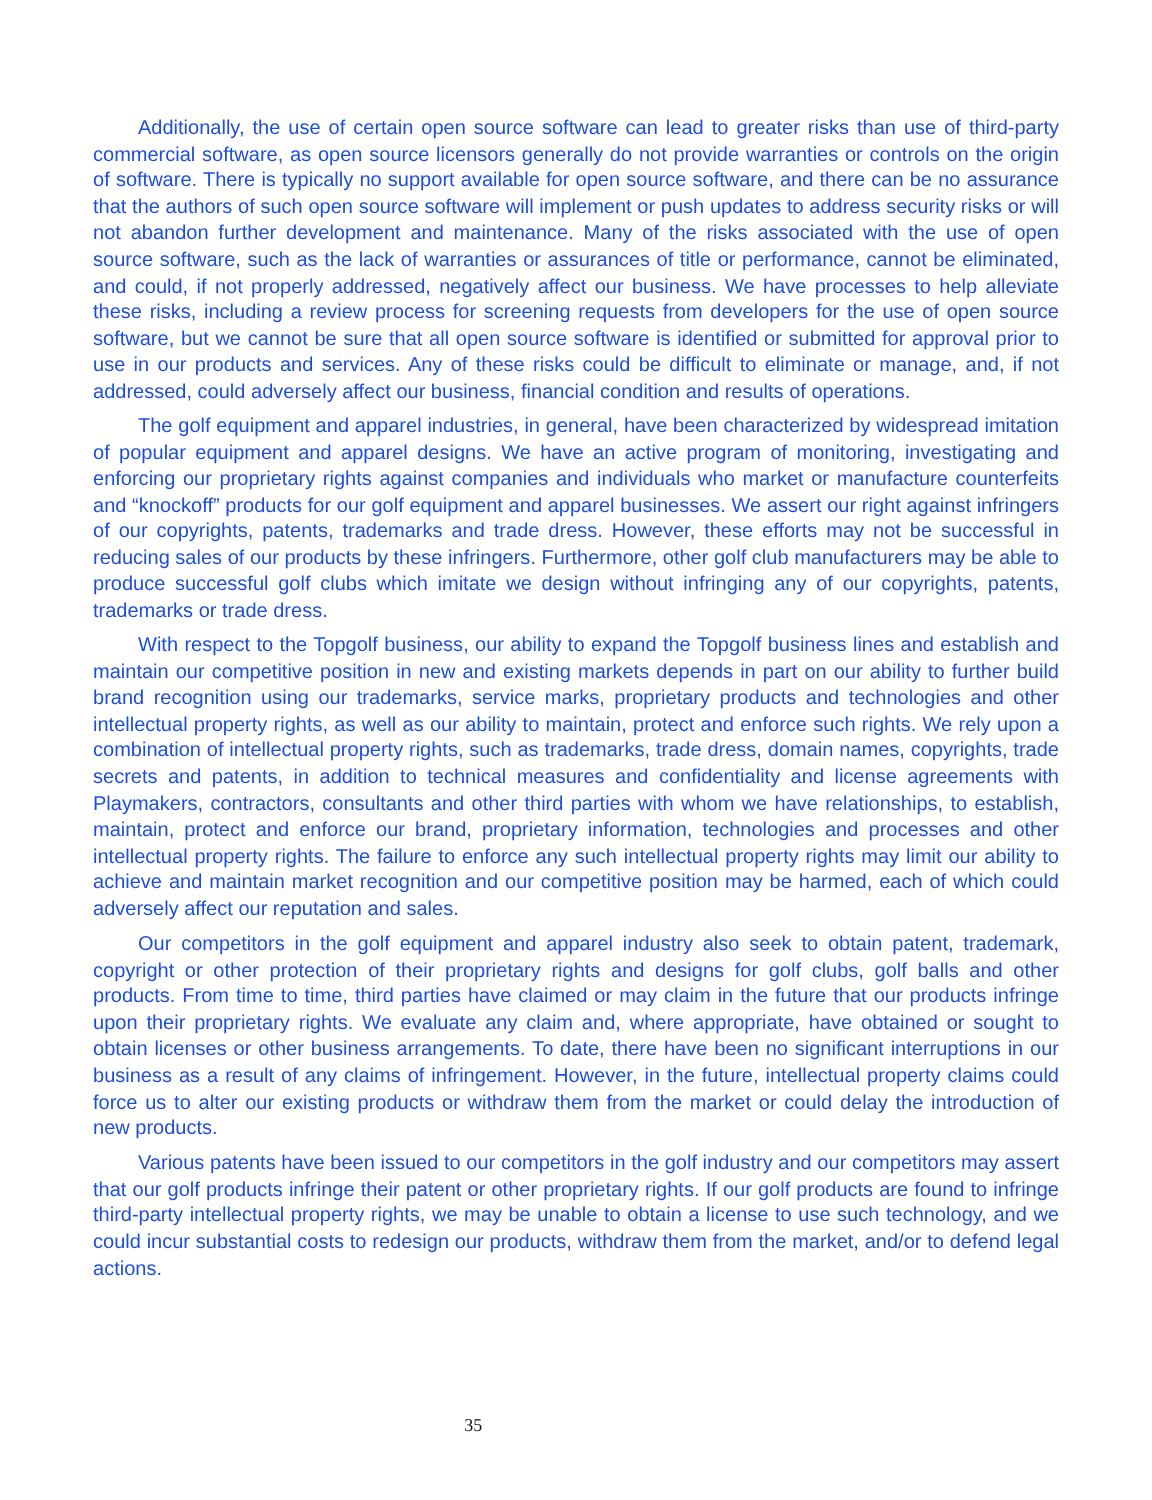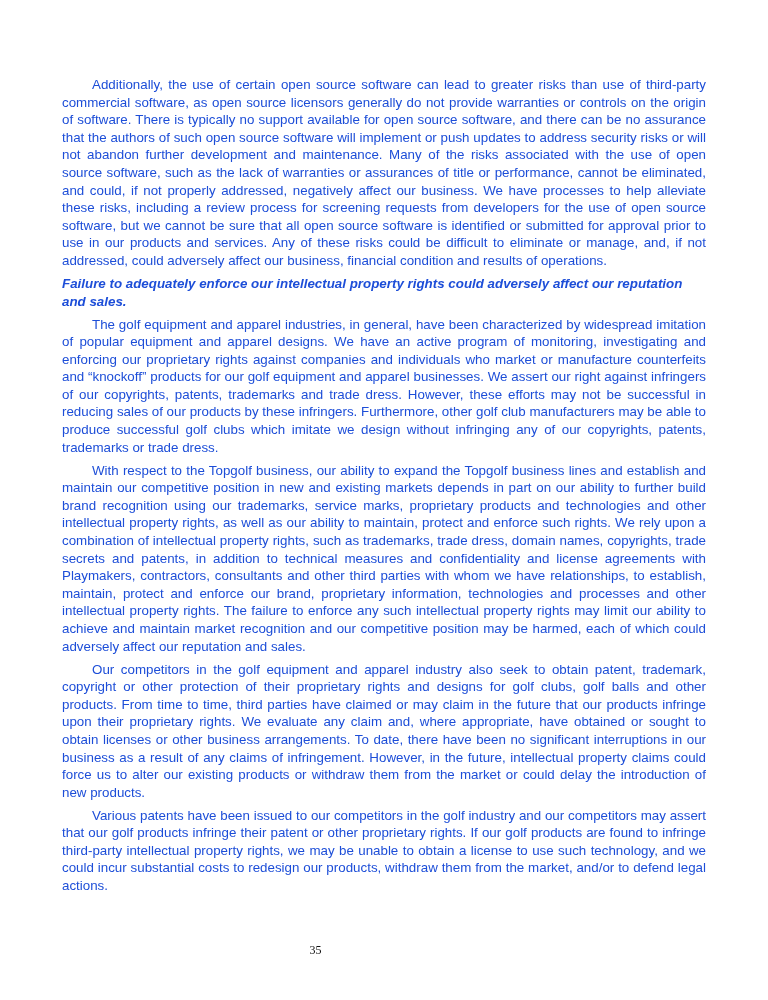--- a/index.html
+++ b/index.html
@@ -35,20 +35,19 @@
     font-family: "Liberation Serif", "DejaVu Serif", serif;
     font-size: 12px;
     color: #111111;
   }
 </style>
 </head>
 <body>
 
 <div class="page">
   <p>Additionally, the use of certain open source software can lead to greater risks than use of third-party commercial software, as open source licensors generally do not provide warranties or controls on the origin of software. There is typically no support available for open source software, and there can be no assurance that the authors of such open source software will implement or push updates to address security risks or will not abandon further development and maintenance. Many of the risks associated with the use of open source software, such as the lack of warranties or assurances of title or performance, cannot be eliminated, and could, if not properly addressed, negatively affect our business. We have processes to help alleviate these risks, including a review process for screening requests from developers for the use of open source software, but we cannot be sure that all open source software is identified or submitted for approval prior to use in our products and services. Any of these risks could be difficult to eliminate or manage, and, if not addressed, could adversely affect our business, financial condition and results of operations.</p>
-  <p class="heading">Failure to adequately enforce our intellectual property rights could adversely affect our reputation and sales.</p>
   <p>The golf equipment and apparel industries, in general, have been characterized by widespread imitation of popular equipment and apparel designs. We have an active program of monitoring, investigating and enforcing our proprietary rights against companies and individuals who market or manufacture counterfeits and “knockoff” products for our golf equipment and apparel businesses. We assert our right against infringers of our copyrights, patents, trademarks and trade dress. However, these efforts may not be successful in reducing sales of our products by these infringers. Furthermore, other golf club manufacturers may be able to produce successful golf clubs which imitate we design without infringing any of our copyrights, patents, trademarks or trade dress.</p>
   <p>With respect to the Topgolf business, our ability to expand the Topgolf business lines and establish and maintain our competitive position in new and existing markets depends in part on our ability to further build brand recognition using our trademarks, service marks, proprietary products and technologies and other intellectual property rights, as well as our ability to maintain, protect and enforce such rights. We rely upon a combination of intellectual property rights, such as trademarks, trade dress, domain names, copyrights, trade secrets and patents, in addition to technical measures and confidentiality and license agreements with Playmakers, contractors, consultants and other third parties with whom we have relationships, to establish, maintain, protect and enforce our brand, proprietary information, technologies and processes and other intellectual property rights. The failure to enforce any such intellectual property rights may limit our ability to achieve and maintain market recognition and our competitive position may be harmed, each of which could adversely affect our reputation and sales.</p>
   <p>Our competitors in the golf equipment and apparel industry also seek to obtain patent, trademark, copyright or other protection of their proprietary rights and designs for golf clubs, golf balls and other products. From time to time, third parties have claimed or may claim in the future that our products infringe upon their proprietary rights. We evaluate any claim and, where appropriate, have obtained or sought to obtain licenses or other business arrangements. To date, there have been no significant interruptions in our business as a result of any claims of infringement. However, in the future, intellectual property claims could force us to alter our existing products or withdraw them from the market or could delay the introduction of new products.</p>
   <p>Various patents have been issued to our competitors in the golf industry and our competitors may assert that our golf products infringe their patent or other proprietary rights. If our golf products are found to infringe third-party intellectual property rights, we may be unable to obtain a license to use such technology, and we could incur substantial costs to redesign our products, withdraw them from the market, and/or to defend legal actions.</p>
 </div>
 
 <div class="page-number">35</div>
 
 </body></html>

